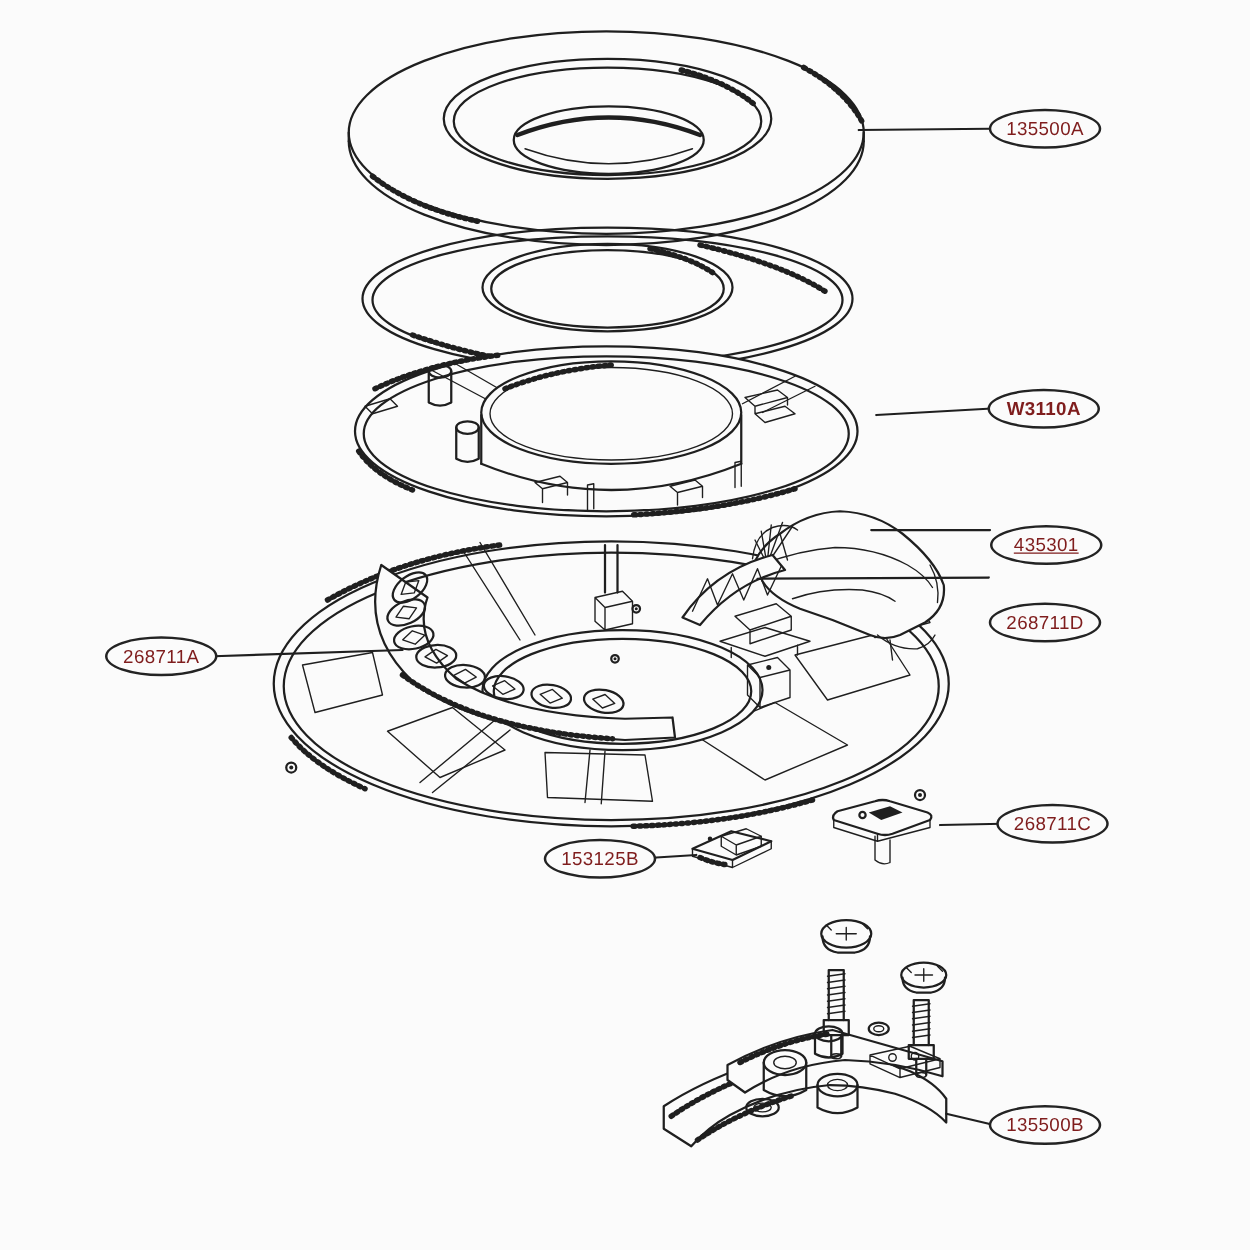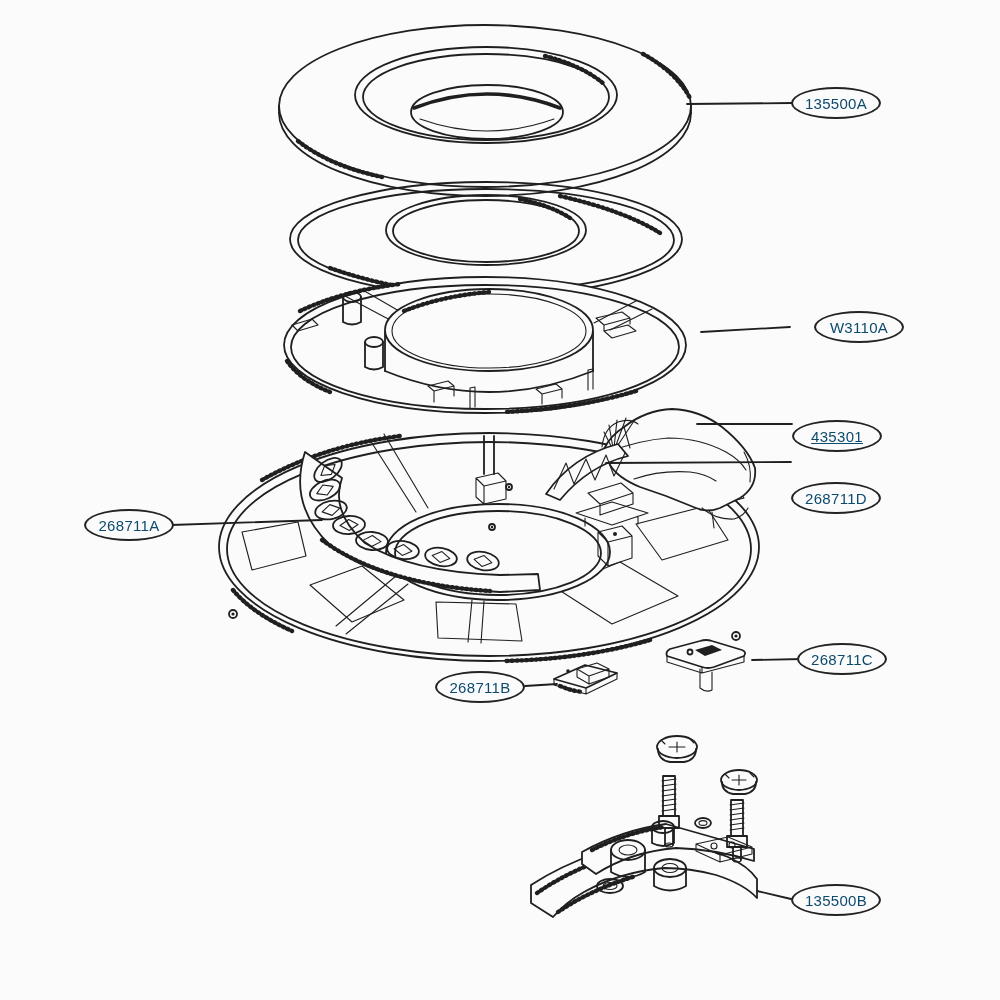--- a/index.html
+++ b/index.html
@@ -10,21 +10,21 @@
   .art .w{fill:#fbfbfb;}
   .art .thin{stroke-width:1.1;}
   .art .thick{stroke-width:3.6;}
   .art .serr{stroke-width:4.4;stroke-dasharray:1.4 3.4;}
   .art .fill{fill:#1f1f1f;stroke:none;}
   .art .lead{stroke-width:1.5;}
   .callout{
     position:absolute;width:90px;height:32px;box-sizing:border-box;
     border:2.2px solid #232323;border-radius:50%;
     display:flex;align-items:center;justify-content:center;
-    font-size:15px;letter-spacing:.3px;color:#0c4a6e;background:#fbfbfb;
+    font-size:15px;letter-spacing:.3px;color:#7f1d1d;background:#fbfbfb;
     cursor:pointer;
   }
 </style>
 </head>
 <body>
 
 <div class="stage">
 
 <svg class="art" width="1000" height="1000" viewBox="0 0 1000 1000">
 
@@ -257,21 +257,21 @@
     <path d="M 697,424 L 792,424"></path>
     <path d="M 606,463 L 791,462"></path>
     <path d="M 171,525 L 322,520"></path>
     <path d="M 752,660 L 802,659"></path>
     <path d="M 525,686 L 557,684"></path>
     <path d="M 757,891 L 791,899"></path>
   </g>
 </svg>
 
 <div class="callout" style="left:791px;top:87px;">135500A</div>
-<div class="callout" style="left:814px;top:311px;">W3110A</div>
+<div class="callout" style="left:790px;top:311px;font-weight:bold;">W3110A</div>
 <div class="callout" style="left:792px;top:420px;text-decoration:underline;">435301</div>
 <div class="callout" style="left:791px;top:446px;margin-top:36px;">268711D</div>
 <div class="callout" style="left:84px;top:509px;">268711A</div>
 <div class="callout" style="left:797px;top:643px;">268711C</div>
-<div class="callout" style="left:435px;top:671px;">268711B</div>
+<div class="callout" style="left:435px;top:671px;">153125B</div>
 <div class="callout" style="left:791px;top:884px;text-align:right;">135500B</div>
 
 </div>
 
 </body></html>

